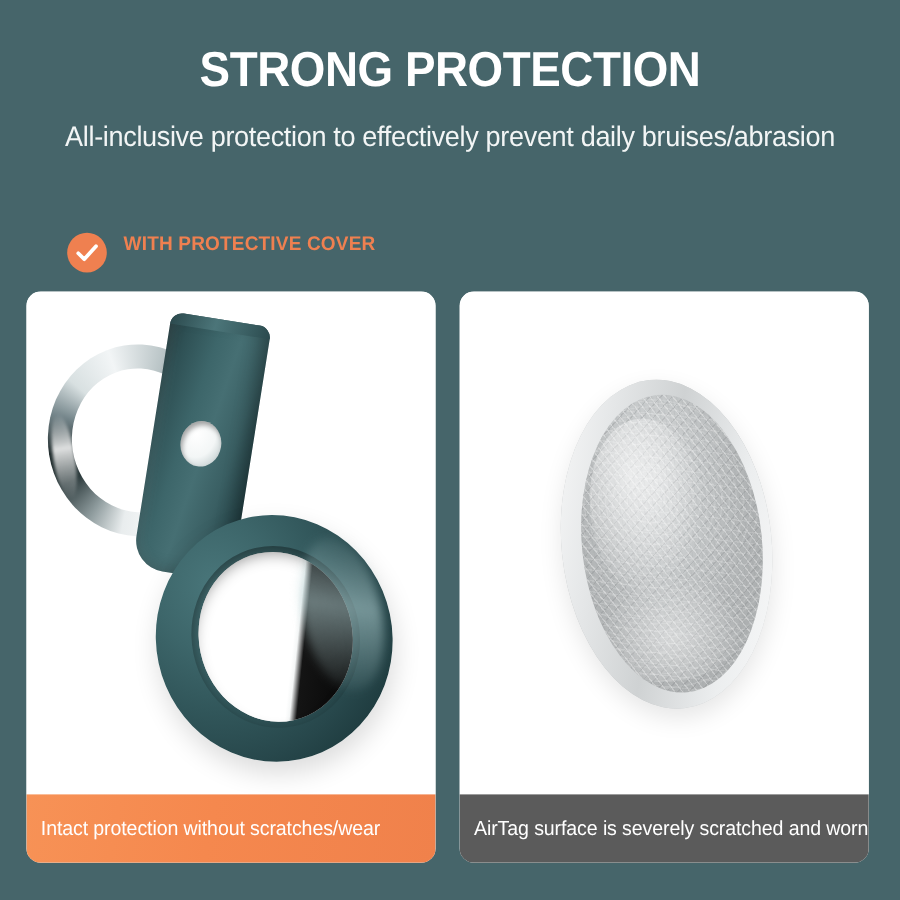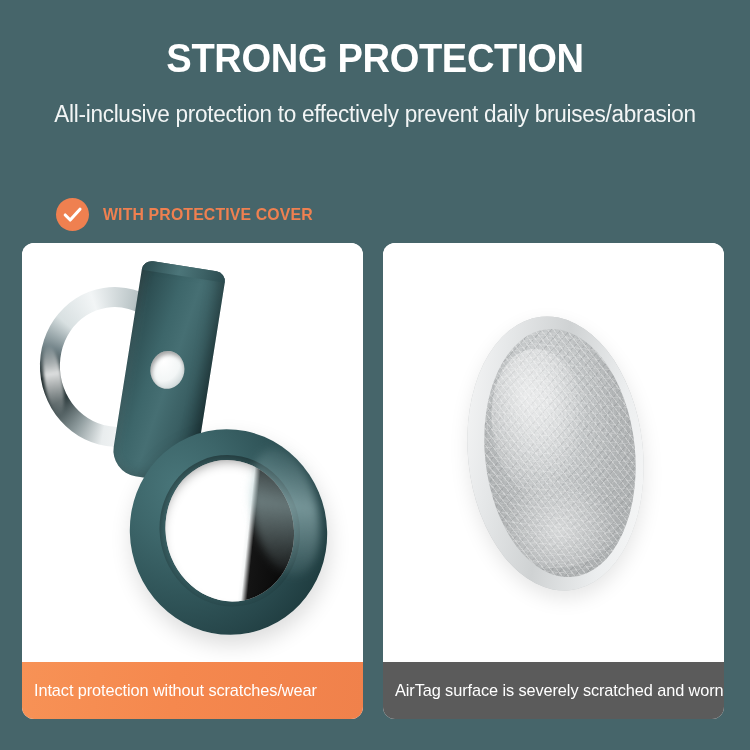--- a/index.html
+++ b/index.html
@@ -55,21 +55,21 @@
     position: absolute;
     top: 194px;
     left: 0;
     width: 750px;
     height: 40px;
   }
   .badge {
     position: absolute;
     top: 0;
     display: flex;
-    align-items: center;
+    align-items: flex-start;
     height: 40px;
   }
   .badge-left  { left: 56px; }
   .badge-right { left: 404px; }
 
   .badge-icon {
     width: 33px;
     height: 33px;
     border-radius: 50%;
     flex: 0 0 33px;

